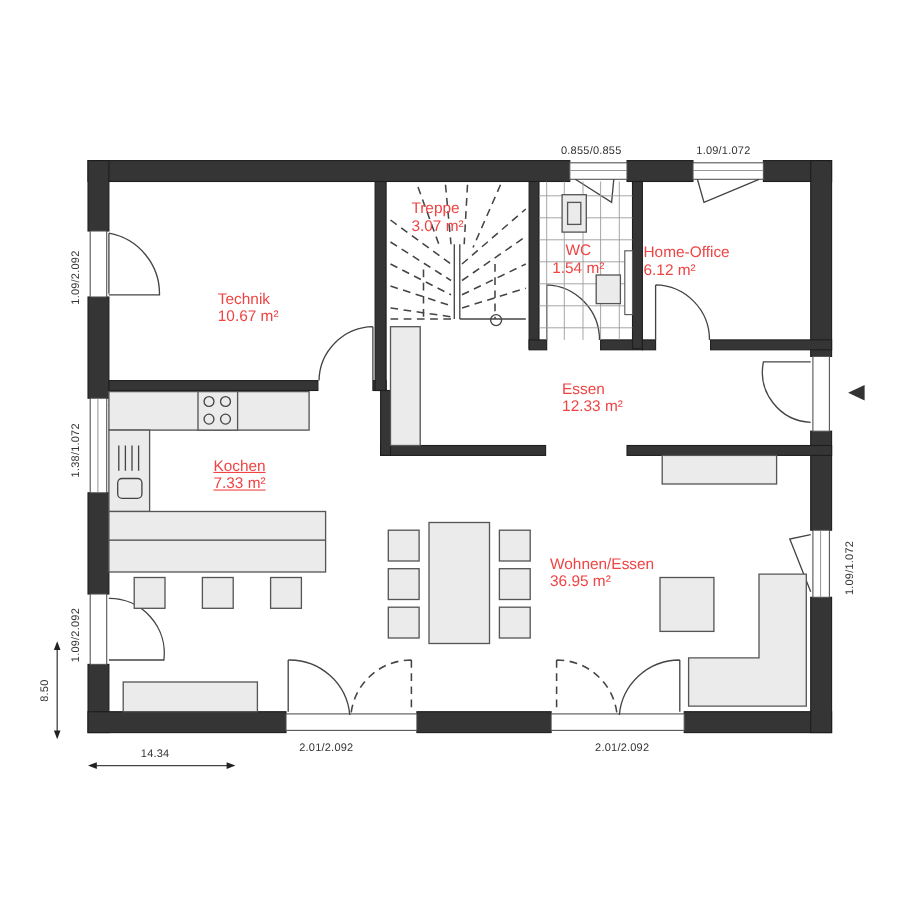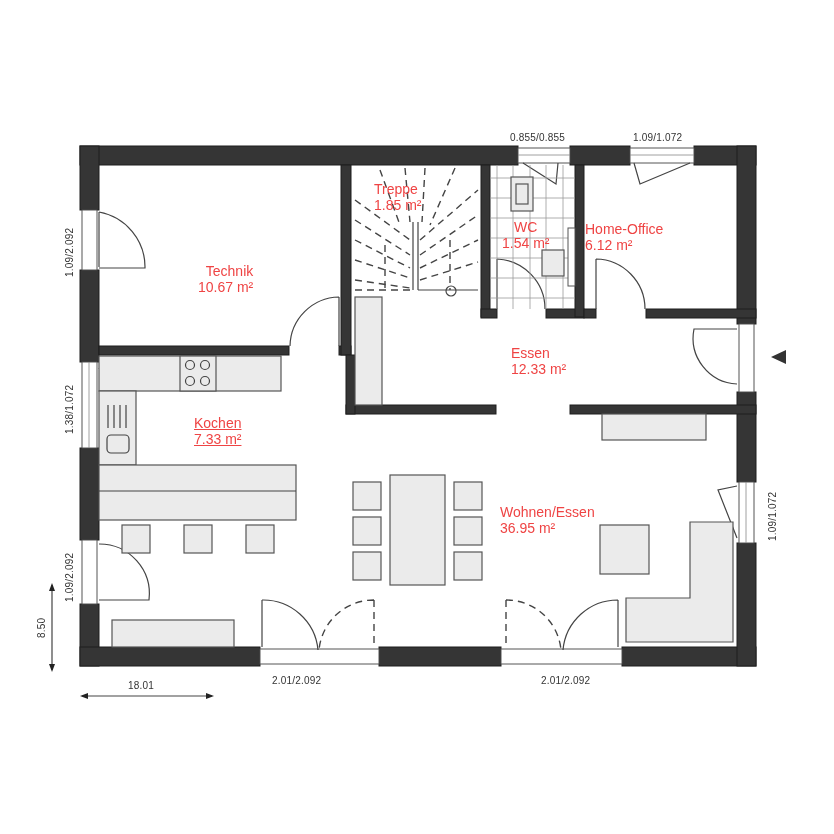--- a/index.html
+++ b/index.html
@@ -151,27 +151,27 @@
   <g>
     <line class="line" x1="52" y1="585" x2="52" y2="670"></line>
     <polygon points="52,583 49,591 55,591" fill="#222"></polygon>
     <polygon points="52,672 49,664 55,664" fill="#222"></polygon>
     <line class="line" x1="82" y1="696" x2="212" y2="696"></line>
     <polygon points="80,696 88,693 88,699" fill="#222"></polygon>
     <polygon points="214,696 206,693 206,699" fill="#222"></polygon>
   </g>
 </svg>
 
-<div class="lbl" style="left:198px;top:263px;text-align:right;">
+<div class="lbl" style="left:198px;top:263px;">
   <div>Technik</div>
   <div>10.67 m²</div>
 </div>
 <div class="lbl" style="left:374px;top:181px;">
   <div>Treppe</div>
-  <div>1.85 m²</div>
+  <div>3.07 m²</div>
 </div>
 <div class="lbl" style="left:502px;top:219px;text-align:center;">
   <div>WC</div>
   <div>1.54 m²</div>
 </div>
 <div class="lbl" style="left:585px;top:221px;">
   <div>Home-Office</div>
   <div>6.12 m²</div>
 </div>
 <div class="lbl" style="left:511px;top:345px;">
@@ -189,14 +189,14 @@
 
 <div class="dim" style="left:510px;top:132px;text-align:right;">0.855/0.855</div>
 <div class="dim" style="left:633px;top:132px;">1.09/1.072</div>
 <div class="dim vdim" style="left:64px;top:277px;">1.09/2.092</div>
 <div class="dim vdim" style="left:64px;top:434px;">1.38/1.072</div>
 <div class="dim vdim" style="left:64px;top:602px;">1.09/2.092</div>
 <div class="dim vdim" style="left:767px;top:541px;">1.09/1.072</div>
 <div class="dim" style="left:272px;top:675px;">2.01/2.092</div>
 <div class="dim" style="left:541px;top:675px;">2.01/2.092</div>
 
-<div class="dim" style="left:128px;top:680px;">18.01</div>
+<div class="dim" style="left:128px;top:680px;">14.34</div>
 <div class="dim vdim" style="left:36px;top:638px;">8.50</div>
 
 </body></html>

